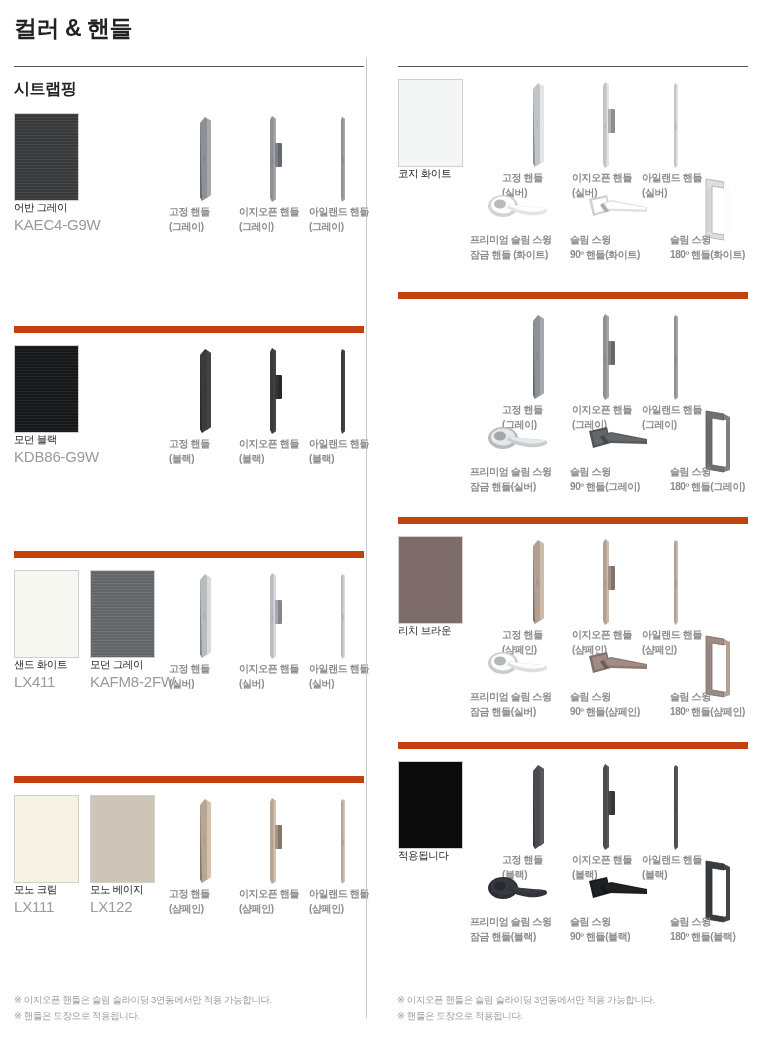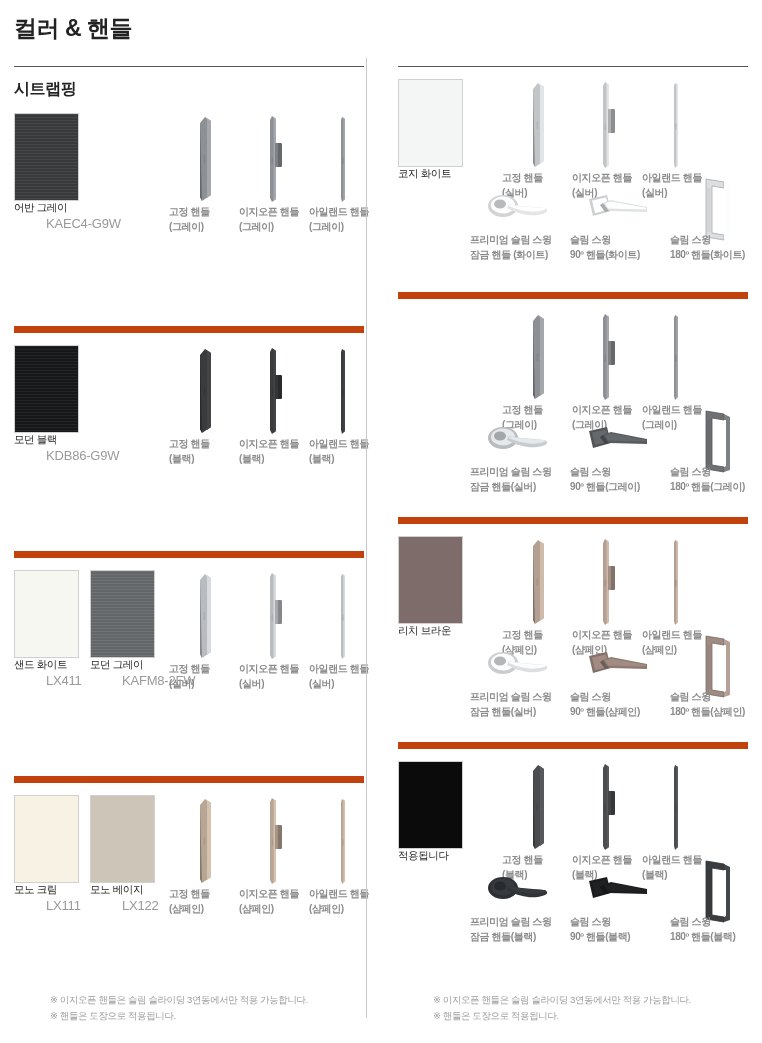--- a/index.html
+++ b/index.html
@@ -103,26 +103,25 @@
   .swatch-name {
     font-size: 10.5px;
     font-weight: normal;
     color: #1f1f1f;
     margin-top: 0;
     letter-spacing: -0.4px;
     line-height: 1.2;
     white-space: nowrap;
   }
   .swatch-code {
-    font-size: 13px;
+    font-size: 15px;
     color: #9a9a9a;
     margin-top: 2px;
     letter-spacing: -0.2px;
     white-space: nowrap;
-    margin-left: 32px;
   }
 
   
   .handle-row {
     position: absolute;
     display: flex;
   }
   .handle-row.profiles-left { top: 12px; left: 155px; }
   .handle-row.profiles-right { top: 12px; left: 104px; }
   .handle-row.levers-right { top: 118px; left: 72px; }
@@ -150,21 +149,20 @@
   }
 
   
   .notes {
     position: absolute;
     bottom: 18px;
     font-size: 9.5px;
     color: #9d9d9d;
     line-height: 1.75;
     letter-spacing: -0.4px;
-    margin-left: 36px;
   }
   .notes-left { left: 14px; }
   .notes-right { left: 397px; }
 </style>
 </head>
 <body>
 
 <div class="page">
   <h1 class="page-title">컬러 &amp; 핸들</h1>
 

